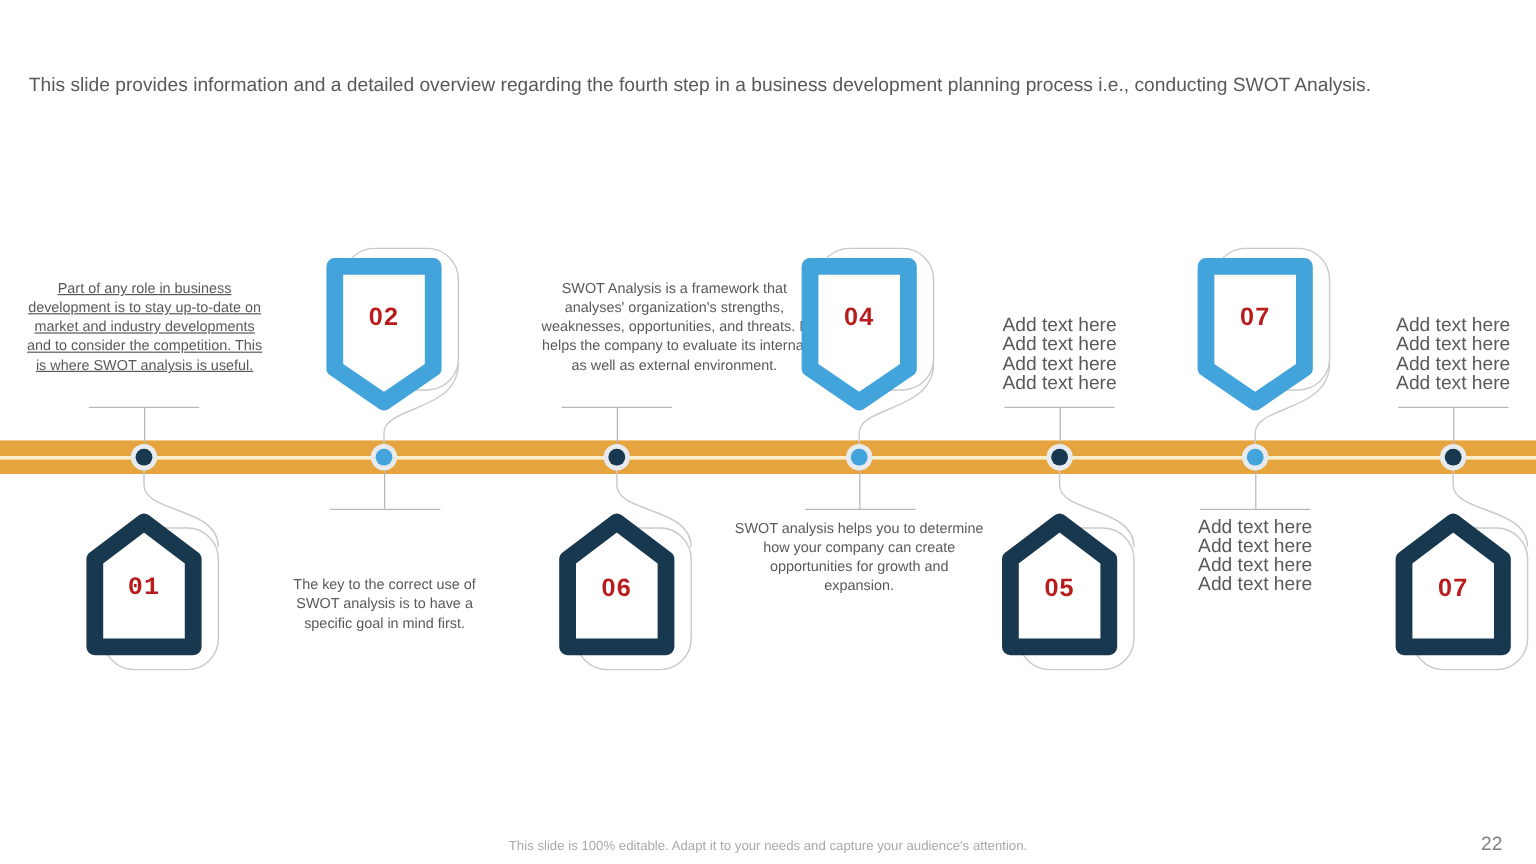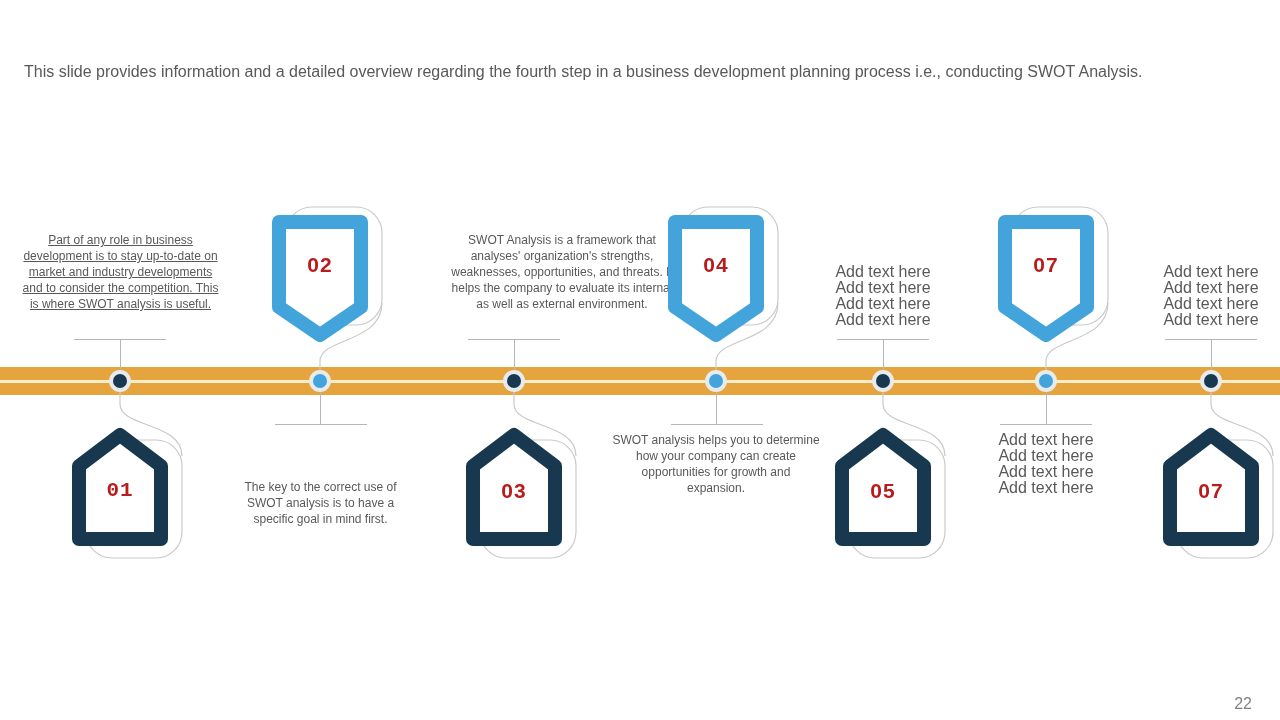--- a/index.html
+++ b/index.html
@@ -57,21 +57,21 @@
   <div class="desc" style="left:238px;top:432px;width:165px;margin-top:47px;">The  key  to the  correct use of SWOT analysis is to have  a  specific goal in mind first.</div>
 
   <div class="desc" style="left:400px;top:232px;width:228px;margin-left:48px;">SWOT Analysis is a framework  that analyses' organization's  strengths, weaknesses, opportunities,  and threats. It helps the company to evaluate  its internal  as well  as external  environment.</div>
   <div class="hline" style="left:468px;top:339px;width:92px;"></div>
   <div class="vline" style="left:514px;top:340px;height:41px;"></div>
   <svg class="shape-svg" style="left:434px;top:370px;" viewBox="0 0 170 190">
     <rect x="46" y="70" width="96" height="118" rx="26" fill="none" stroke="#cacaca" stroke-width="1.2"></rect>
     <path d="M80 14 L80 34 C80 58 142 52 142 86" fill="none" stroke="#cacaca" stroke-width="1.2"></path>
     <polygon points="80,65 121,96 121,169 39,169 39,96" fill="#ffffff" stroke="#17384E" stroke-width="14" stroke-linejoin="round"></polygon>
   </svg>
-  <div class="num" style="left:474px;top:479px;">03</div>
+  <div class="num" style="left:474px;top:479px;">06</div>
 
   <svg class="shape-svg" style="left:636px;top:203px;" viewBox="0 0 170 190">
     <rect x="46" y="4" width="96" height="118" rx="26" fill="none" stroke="#cacaca" stroke-width="1.2"></rect>
     <path d="M142 100 C142 140 80 135 80 158 L80 174" fill="none" stroke="#cacaca" stroke-width="1.2"></path>
     <polygon points="39,19 121,19 121,104 80,132 39,104" fill="#ffffff" stroke="#43A4DC" stroke-width="14" stroke-linejoin="round"></polygon>
   </svg>
   <div class="num" style="left:676px;top:253px;">04</div>
   <div class="vline" style="left:716px;top:381px;height:43px;"></div>
   <div class="hline" style="left:671px;top:424px;width:92px;"></div>
   <div class="desc" style="left:611px;top:432px;width:210px;">SWOT analysis helps  you to determine  how  your  company can create opportunities  for growth  and expansion.</div>
@@ -122,15 +122,16 @@
   <div class="num" style="left:1171px;top:479px;">07</div>
 
   <div class="dot navy" style="left:113px;"></div>
   <div class="dot blue" style="left:313px;"></div>
   <div class="dot navy" style="left:507px;"></div>
   <div class="dot blue" style="left:709px;"></div>
   <div class="dot navy" style="left:876px;"></div>
   <div class="dot blue" style="left:1039px;"></div>
   <div class="dot navy" style="left:1204px;"></div>
 
+  <div class="footer">This slide is 100% editable. Adapt it to your needs and capture your audience's attention.</div>
   <div class="pagenum">22</div>
 
 </div>
 
 </body></html>

